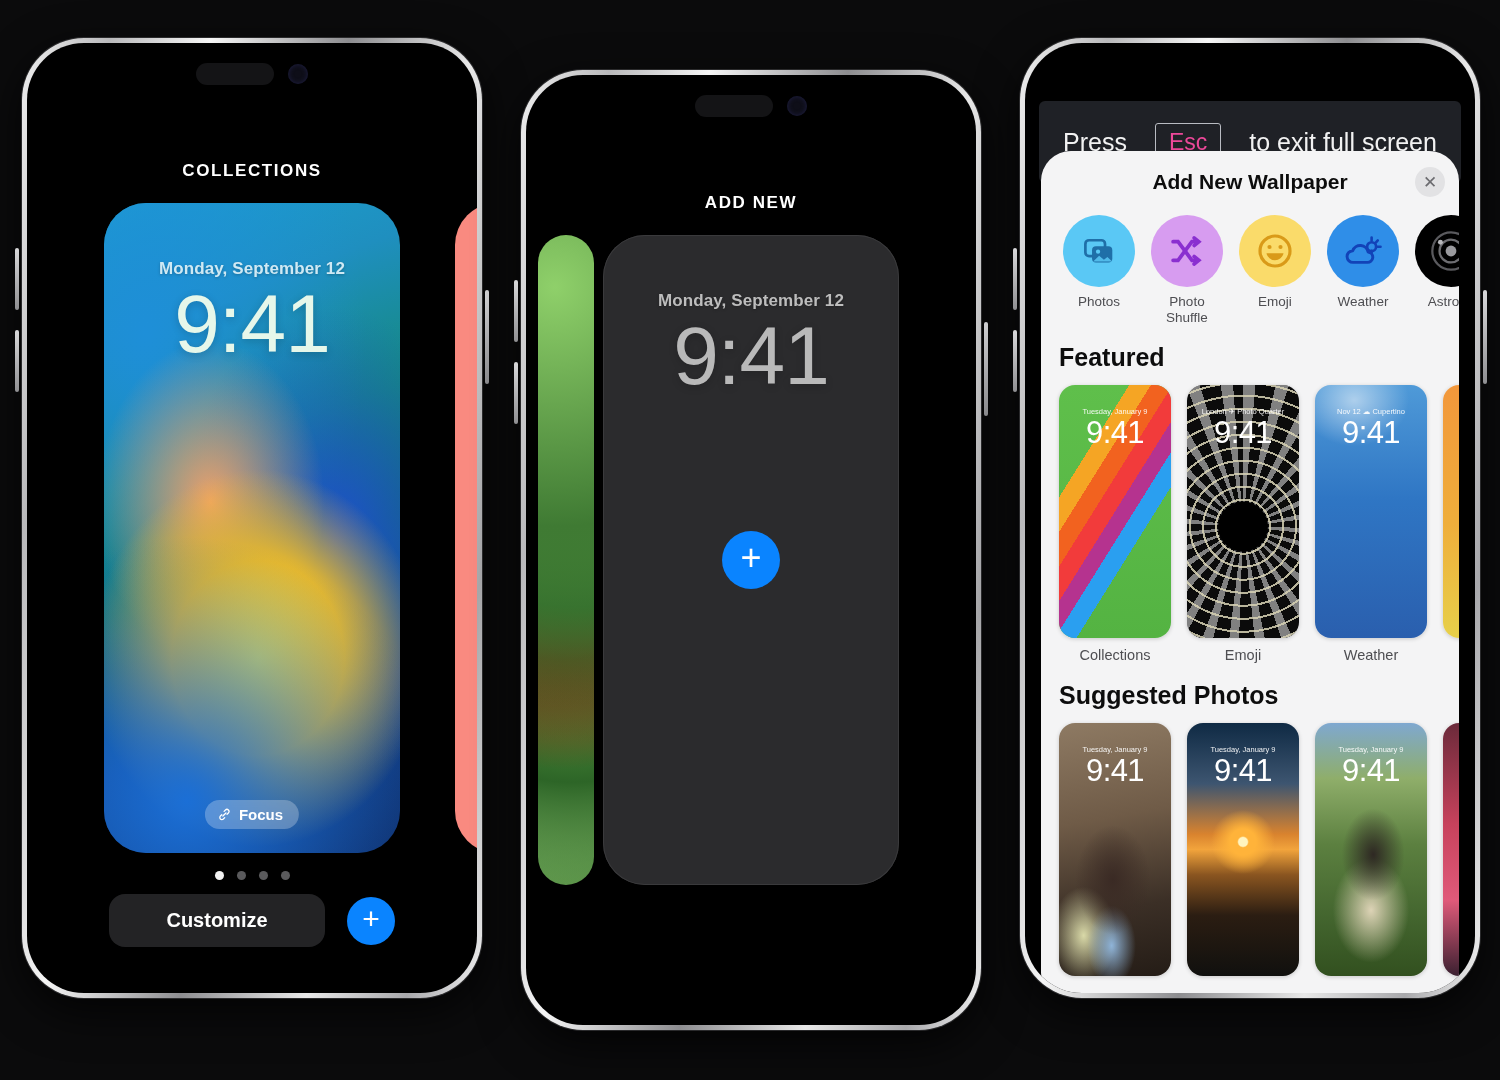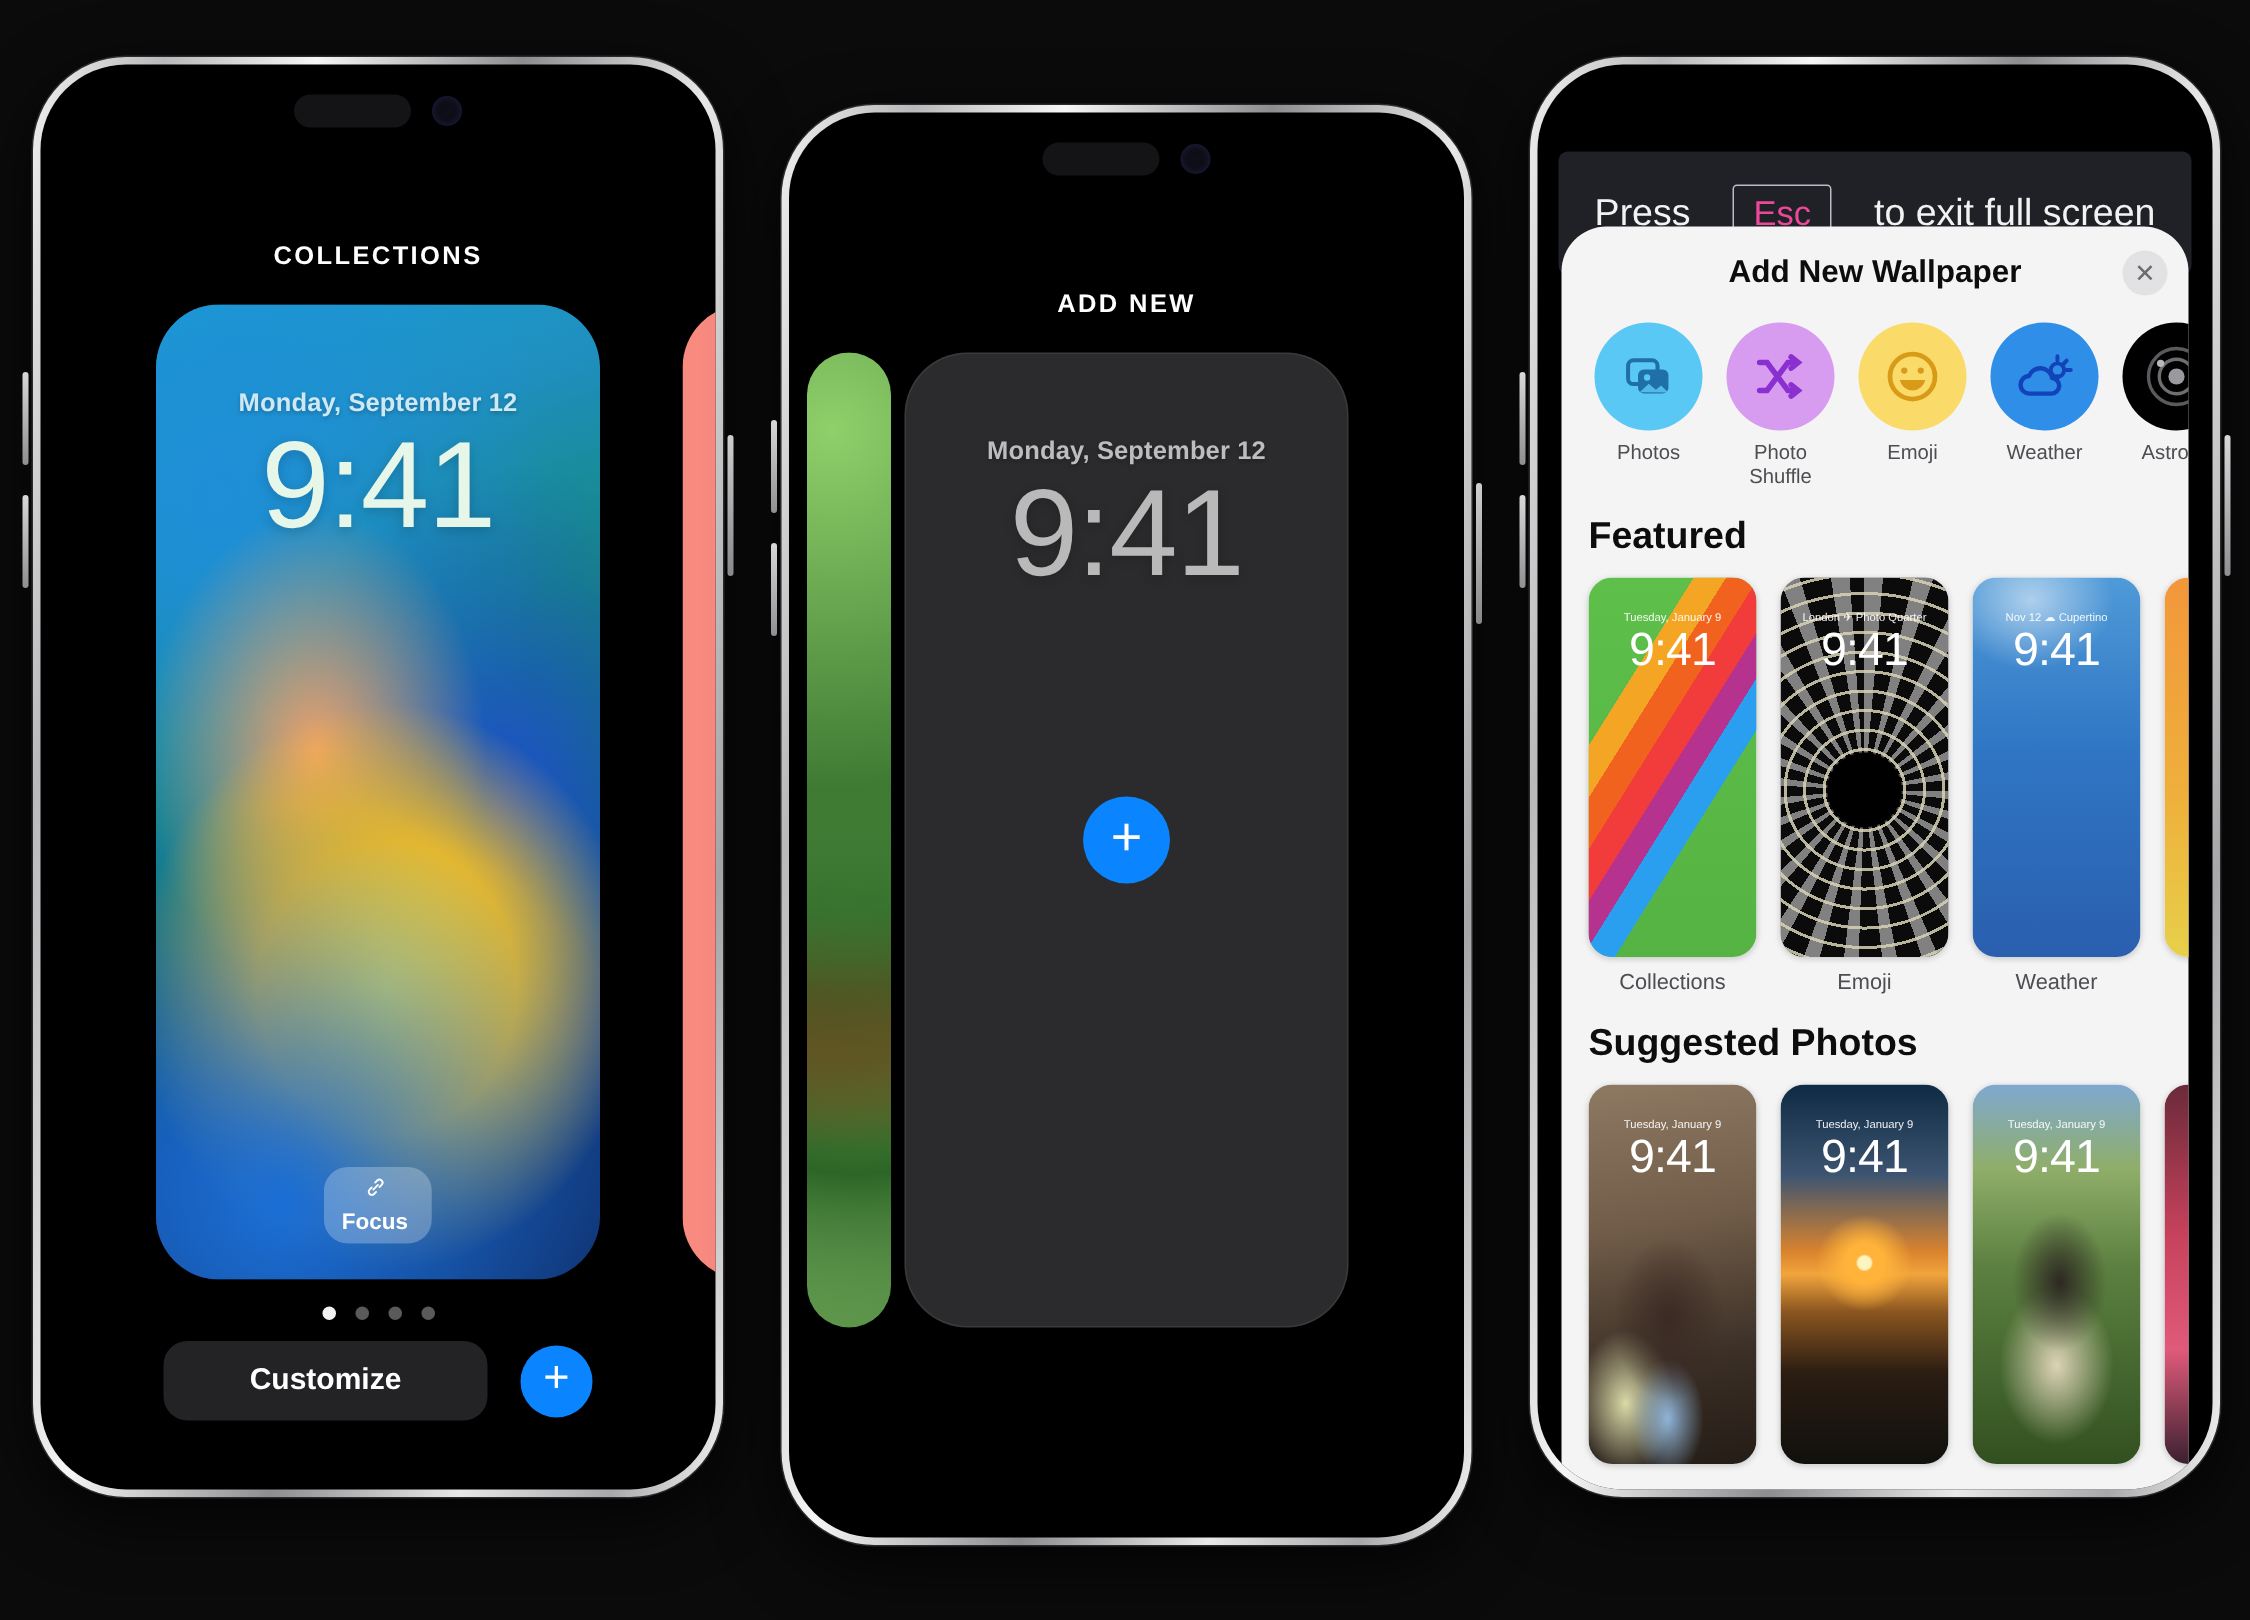--- a/index.html
+++ b/index.html
@@ -71,21 +71,21 @@
   .lock-top { position: absolute; top: 0; left: 0; right: 0; text-align: center; padding-top: 56px; }
   .lock-date { color: #cfe9f4; font-size: 17px; font-weight: 600; letter-spacing: .1px;
                text-shadow: 0 1px 3px rgba(0,0,0,.25); }
   .lock-time { color: #e6f7ea; font-size: 82px; font-weight: 300; letter-spacing: -1px;
                line-height: 1.05; margin-top: 2px; text-shadow: 0 2px 8px rgba(0,0,0,.18); }
   .focus-pill {
     position: absolute; bottom: 24px; left: 50%; transform: translateX(-50%);
     display: flex; align-items: center; gap: 7px;
     background: rgba(255,255,255,.26); backdrop-filter: blur(6px);
     border-radius: 16px; padding: 6px 16px 6px 12px;
-    color: #fff; font-size: 15px; font-weight: 600; flex-direction: column;
+    color: #fff; font-size: 15px; font-weight: 600;
   }
   .dots { position: absolute; top: 828px; left: 0; right: 0; display: flex; gap: 13px;
           justify-content: center; }
   .dot { width: 9px; height: 9px; border-radius: 50%; background: #5a5a5c; }
   .dot.on { background: #f2f2f2; }
   .bottom-bar { position: absolute; bottom: 46px; left: 0; right: 0;
                 display: flex; align-items: center; justify-content: center; gap: 22px; }
   .customize-btn {
     width: 216px; height: 53px; border-radius: 16px; background: #232325;
     color: #fff; font-size: 20px; font-weight: 600;

